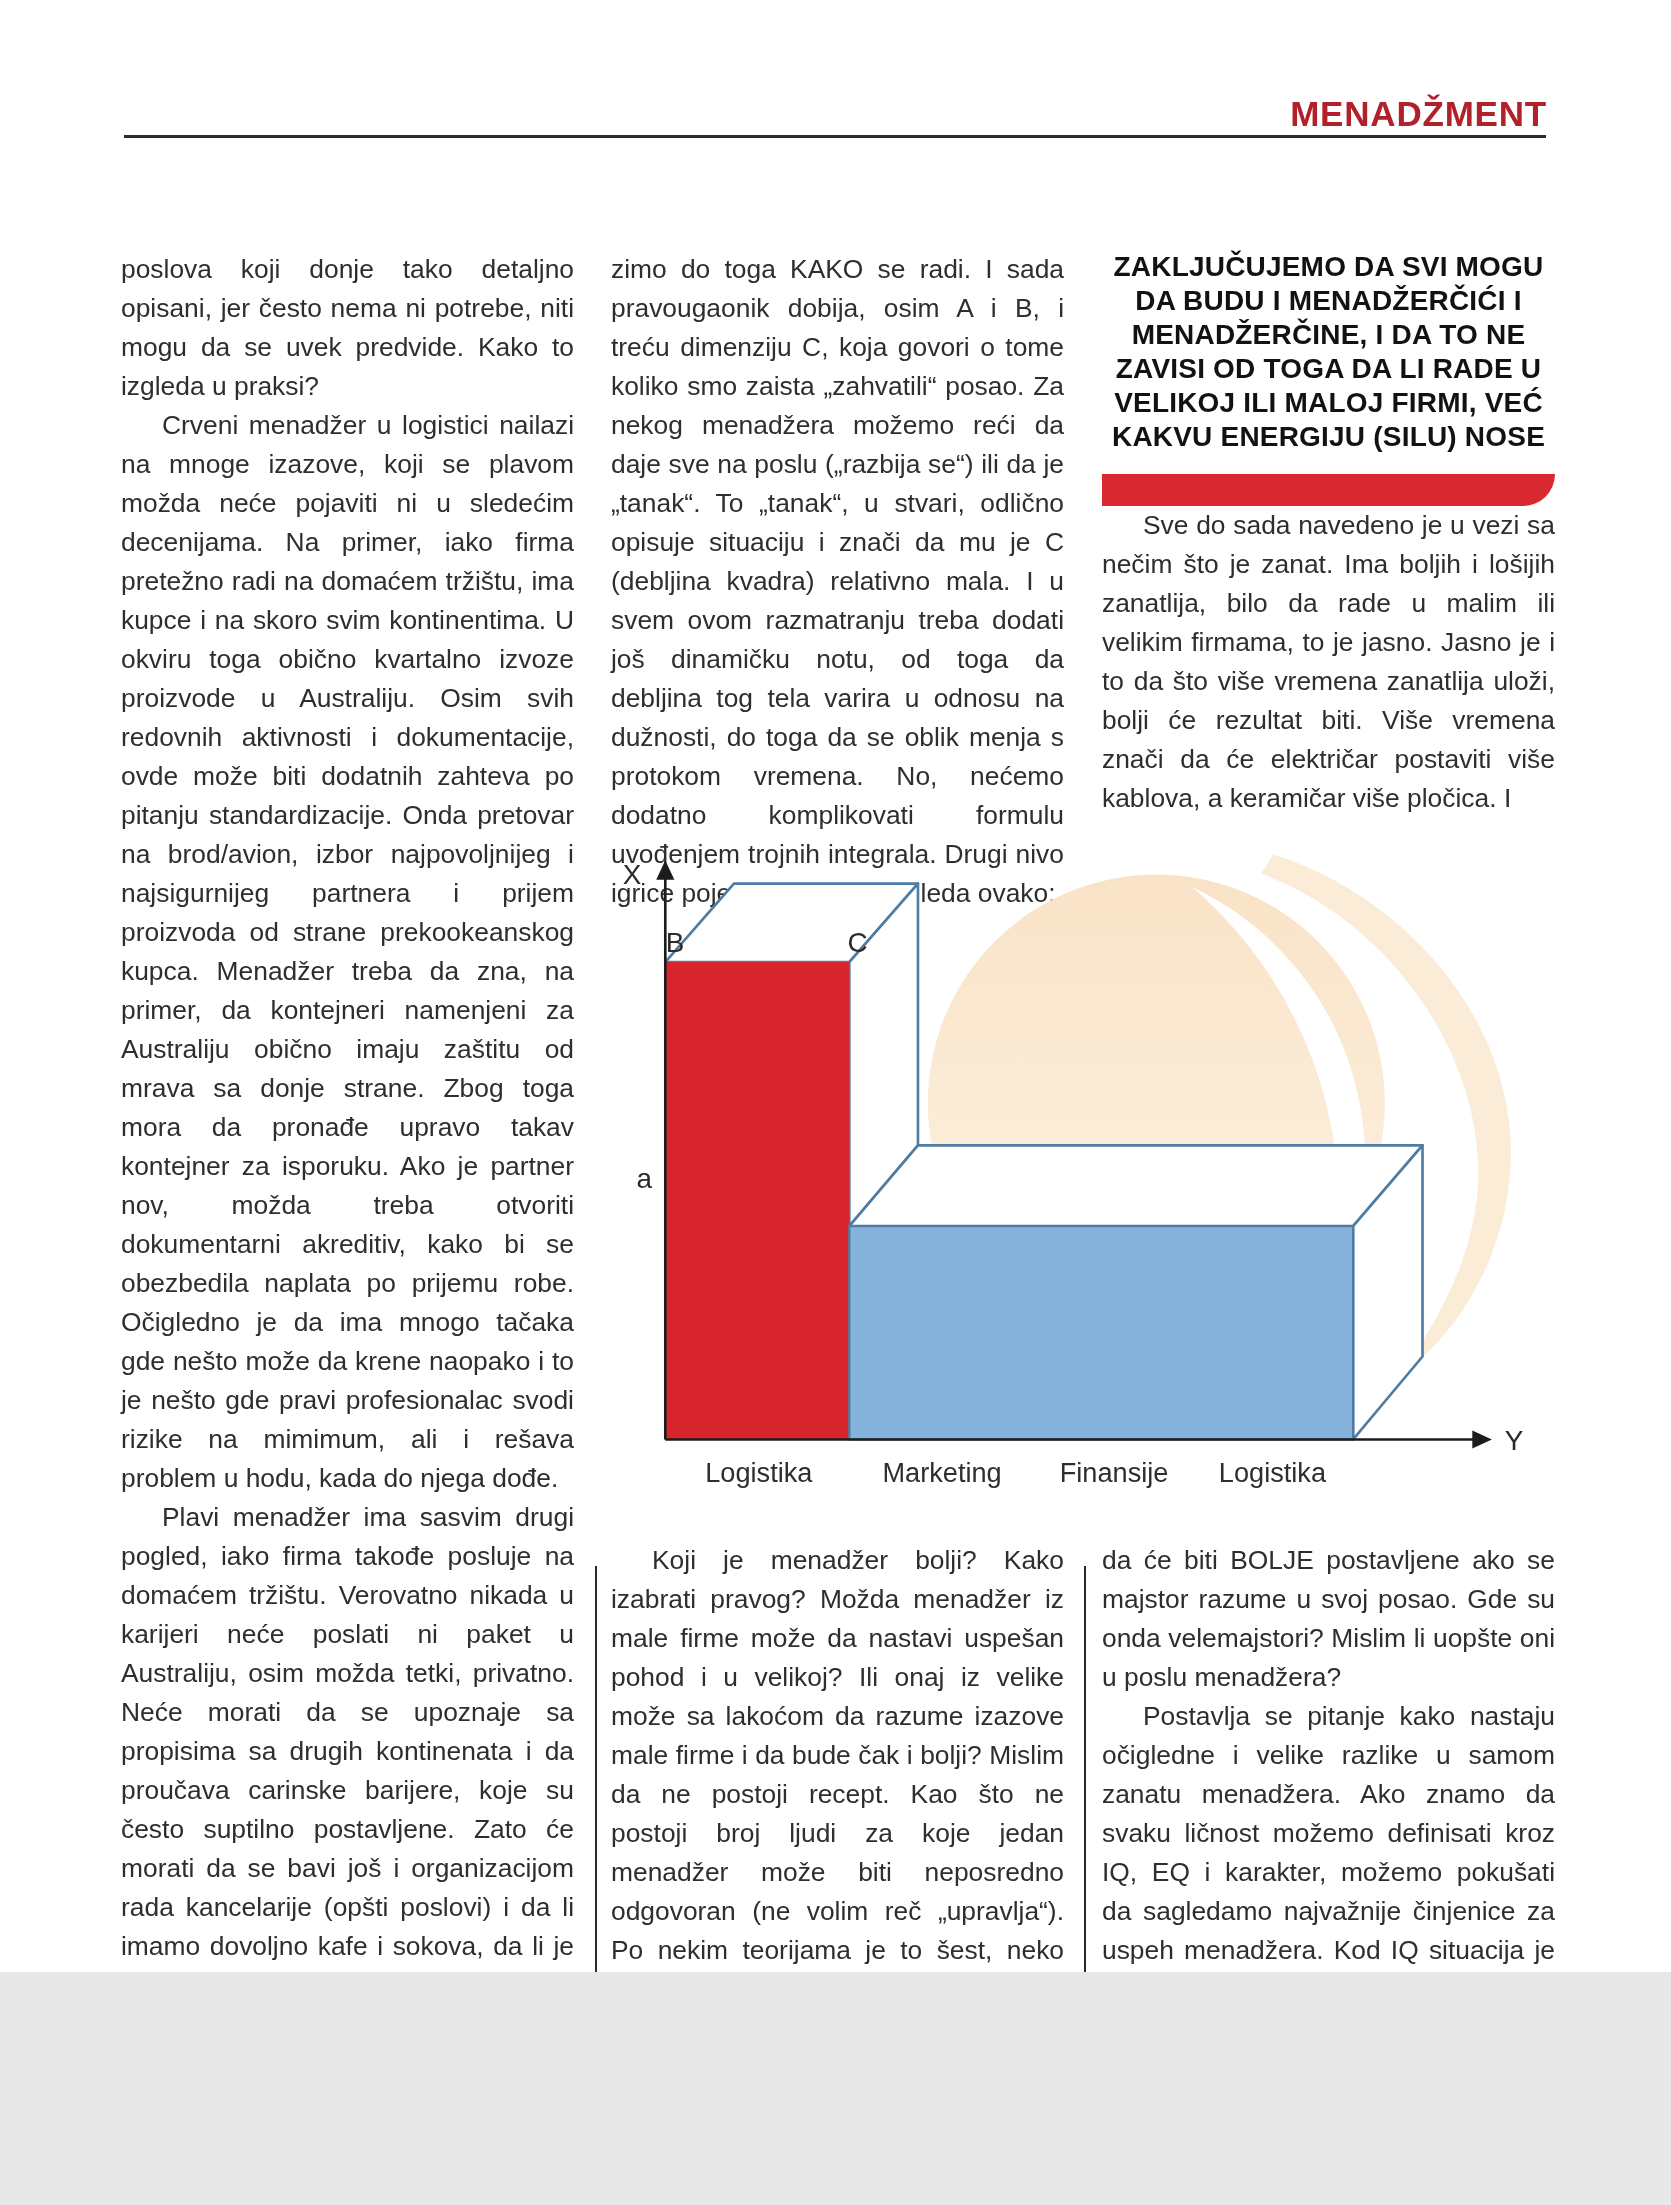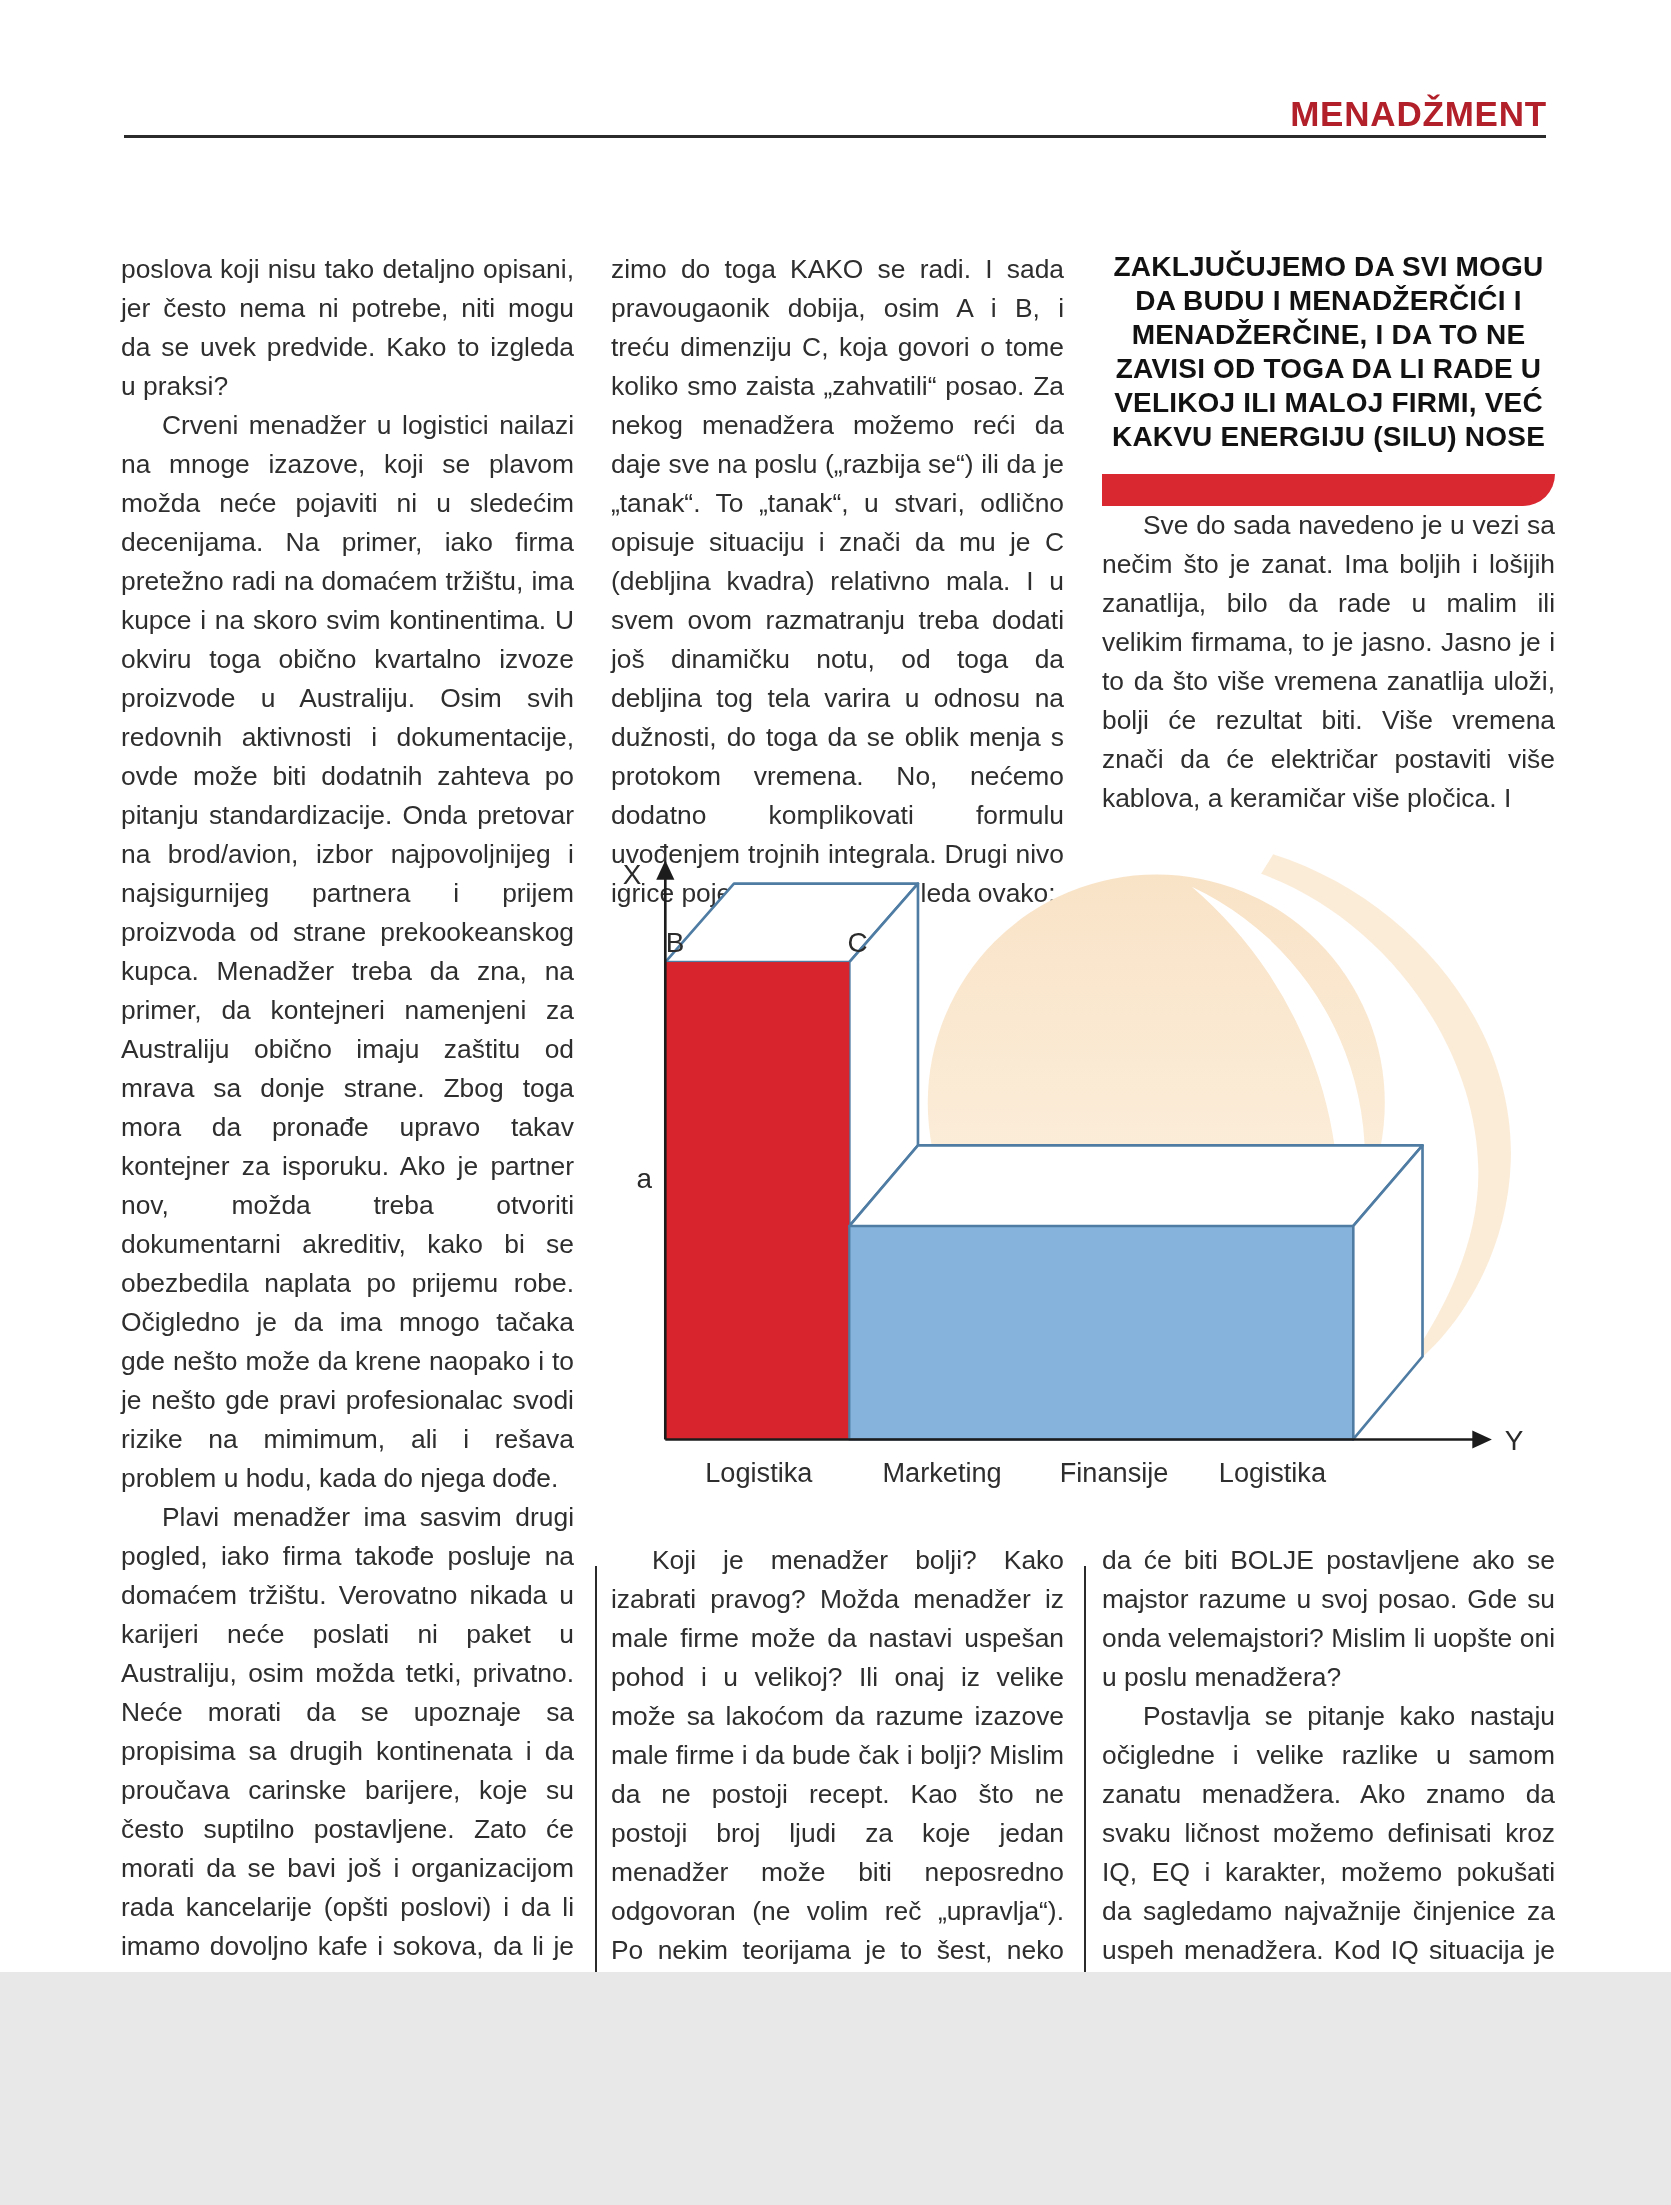--- a/index.html
+++ b/index.html
@@ -35,21 +35,21 @@
 </style>
 </head>
 <body>
 
 <div class="page">
 
   <div class="kicker">MENADŽMENT</div>
   <div class="toprule"></div>
 
   <div class="col" id="col-left">
-    <p>poslova koji nisu tako detaljno opisani, jer često nema ni potrebe, niti mogu da se uvek predvide. Kako to izgleda u praksi?</p>
+    <p>poslova koji donje tako detaljno opisani, jer često nema ni potrebe, niti mogu da se uvek predvide. Kako to izgleda u praksi?</p>
     <p class="ind">Crveni menadžer u logistici nailazi na mnoge izazove, koji se plavom možda neće pojaviti ni u sledećim decenijama. Na primer, iako firma pretežno radi na domaćem tržištu, ima kupce i na skoro svim kontinentima. U okviru toga obično kvartalno izvoze proizvode u Australiju. Osim svih redovnih aktivnosti i dokumentacije, ovde može biti dodatnih zahteva po pitanju standardizacije. Onda pretovar na brod/avion, izbor najpovoljnijeg i najsigurnijeg partnera i prijem proizvoda od strane prekookeanskog kupca. Menadžer treba da zna, na primer, da kontejneri namenjeni za Australiju obično imaju zaštitu od mrava sa donje strane. Zbog toga mora da pronađe upravo takav kontejner za isporuku. Ako je partner nov, možda treba otvoriti dokumentarni akreditiv, kako bi se obezbedila naplata po prijemu robe. Očigledno je da ima mnogo tačaka gde nešto može da krene naopako i to je nešto gde pravi profesionalac svodi rizike na mimimum, ali i rešava problem u hodu, kada do njega dođe.</p>
     <p class="ind">Plavi menadžer ima sasvim drugi pogled, iako firma takođe posluje na domaćem tržištu. Verovatno nikada u karijeri neće poslati ni paket u Australiju, osim možda tetki, privatno. Neće morati da se upoznaje sa propisima sa drugih kontinenata i da proučava carinske barijere, koje su često suptilno postavljene. Zato će morati da se bavi još i organizacijom rada kancelarije (opšti poslovi) i da li imamo dovoljno kafe i sokova, da li je koleginica registrovala službeno vozilo i da nađe kreativnog dizajnera da uobliči novu kampanju, koja je juče dogovorena se generalnim direktorom... koja će biti aktuelna kada prvo pomogne u naplati potraživanja, gde će da sarađuje sa autsorsovanim advokatom.</p>
 
   </div>
 
   <div class="col" id="col-mid-top">
     <p>zimo do toga KAKO se radi. I sada pravougaonik dobija, osim A i B, i treću dimenziju C, koja govori o tome koliko smo zaista „zahvatili“ posao. Za nekog menadžera možemo reći da daje sve na poslu („razbija se“) ili da je „tanak“. To „tanak“, u stvari, odlično opisuje situaciju i znači da mu je C (debljina kvadra) relativno mala. I u svem ovom razmatranju treba dodati još dinamičku notu, od toga da debljina tog tela varira u odnosu na dužnosti, do toga da se oblik menja s protokom vremena. No, nećemo dodatno komplikovati formulu uvođenjem trojnih integrala. Drugi nivo igrice pojednostavljeno izgleda ovako:</p>
   </div>
 
   <div class="col" id="col-right-top">

